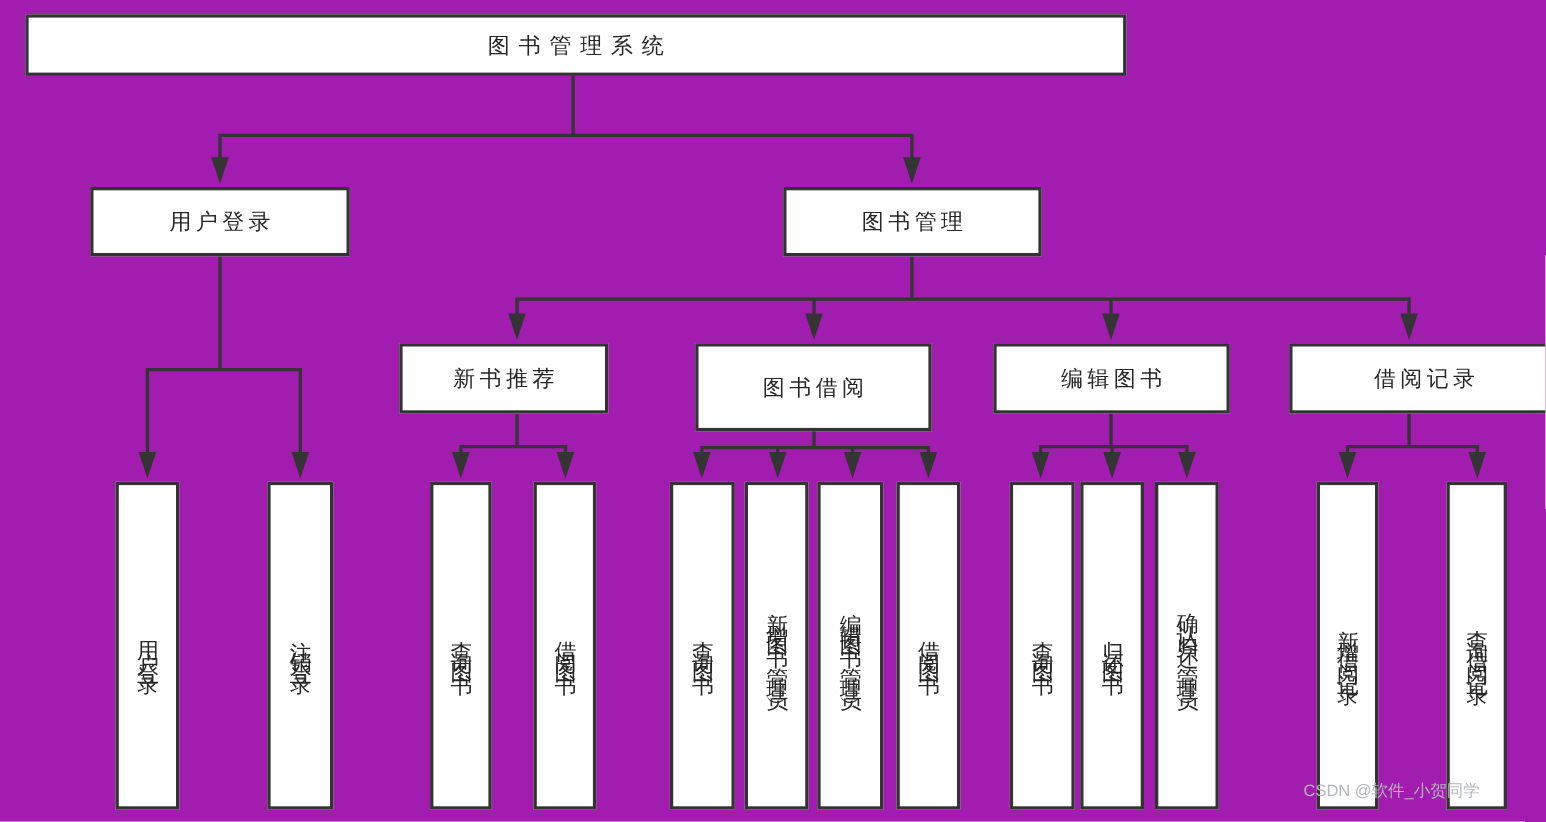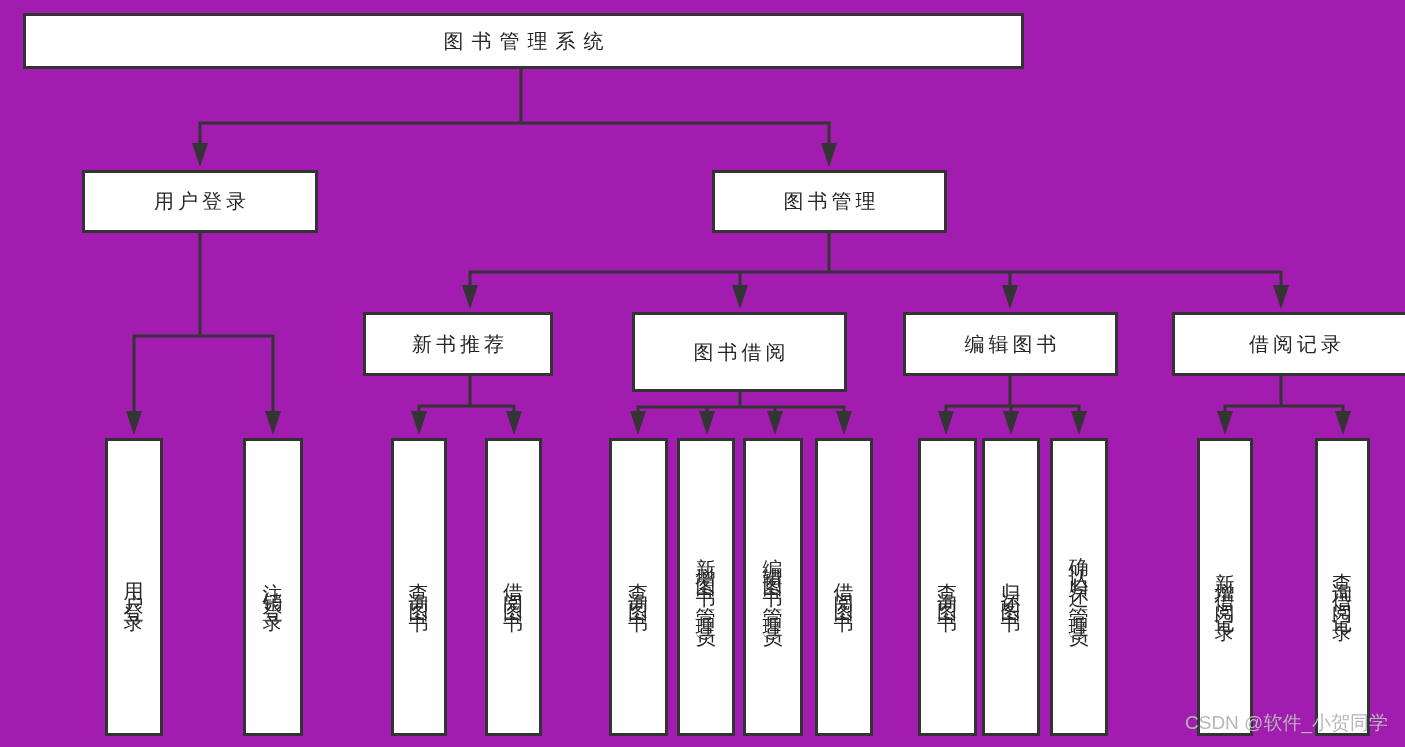--- a/index.html
+++ b/index.html
@@ -50,21 +50,21 @@
     font-size: 20px;
     letter-spacing: 10px;
     line-height: 1;
     white-space: nowrap;
   }
   .watermark {
     position: absolute;
     left: 1185px;
     top: 710px;
     width: 215px;
-    font-size: 19px;
+    font-size: 15px;
     color: #b3b6ba;
     letter-spacing: 0px;
     white-space: nowrap;
     z-index: 3;
   }
 </style>
 </head>
 <body>
 
 <div class="stage">

